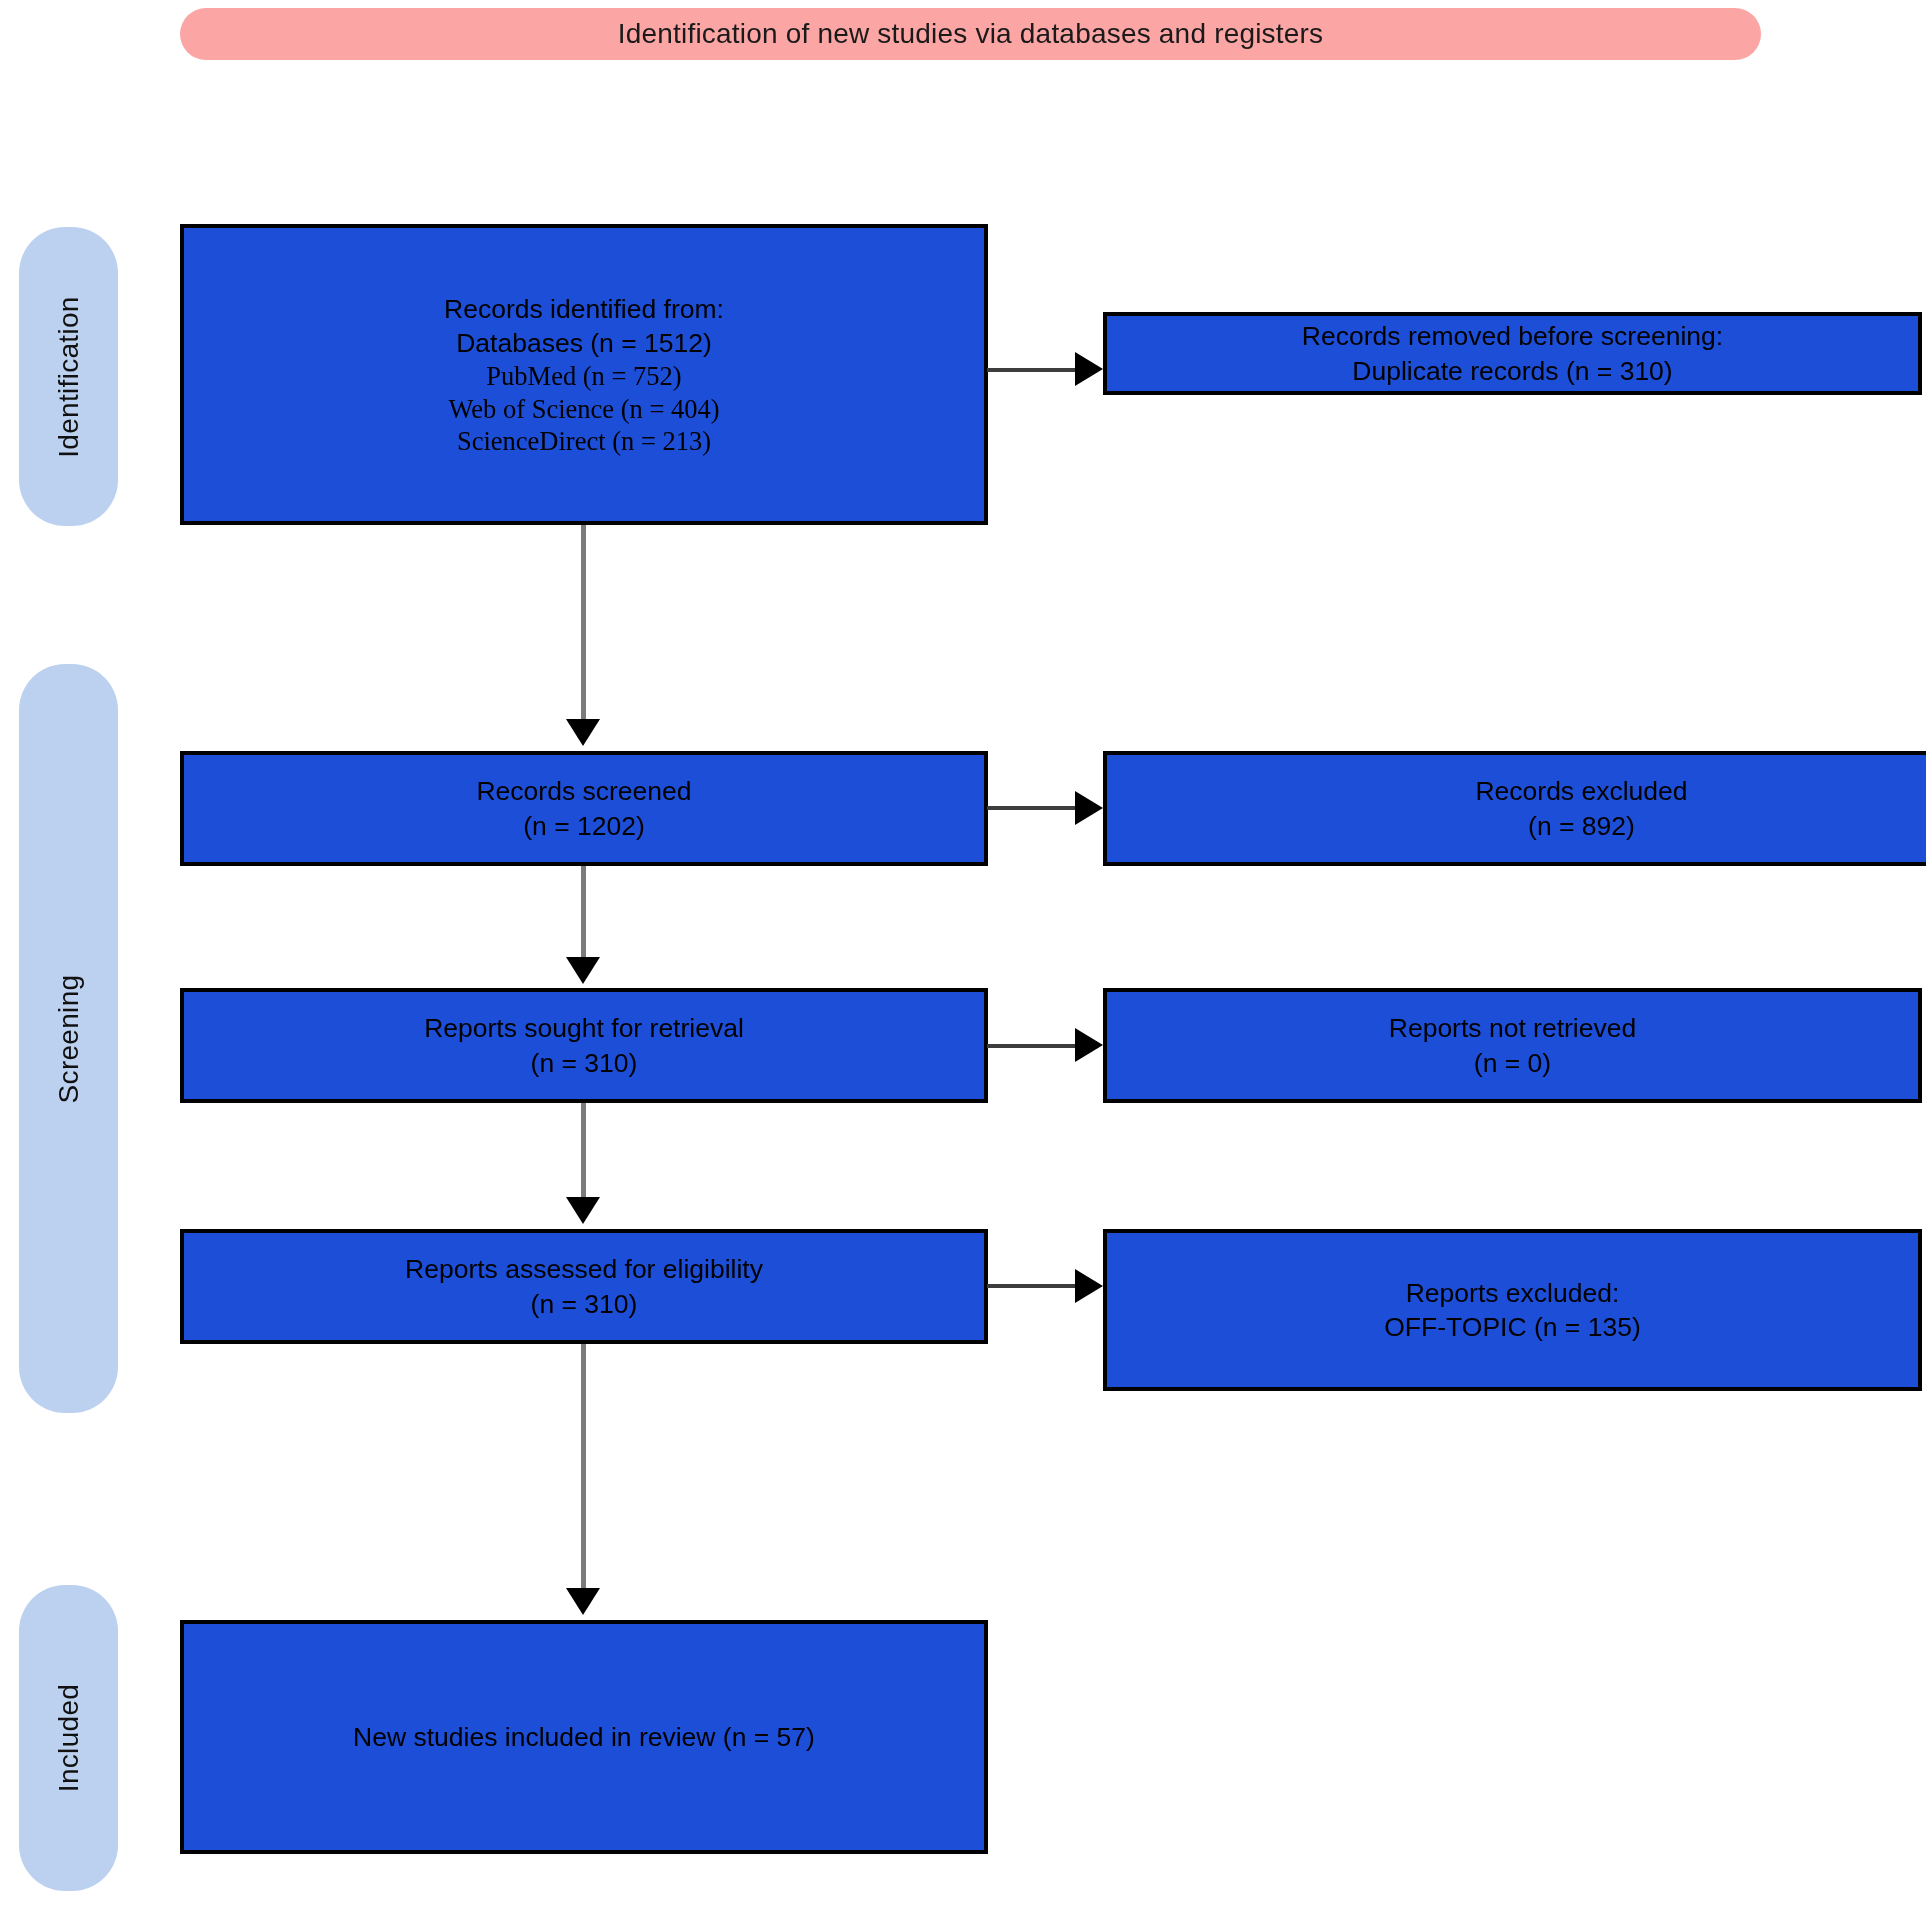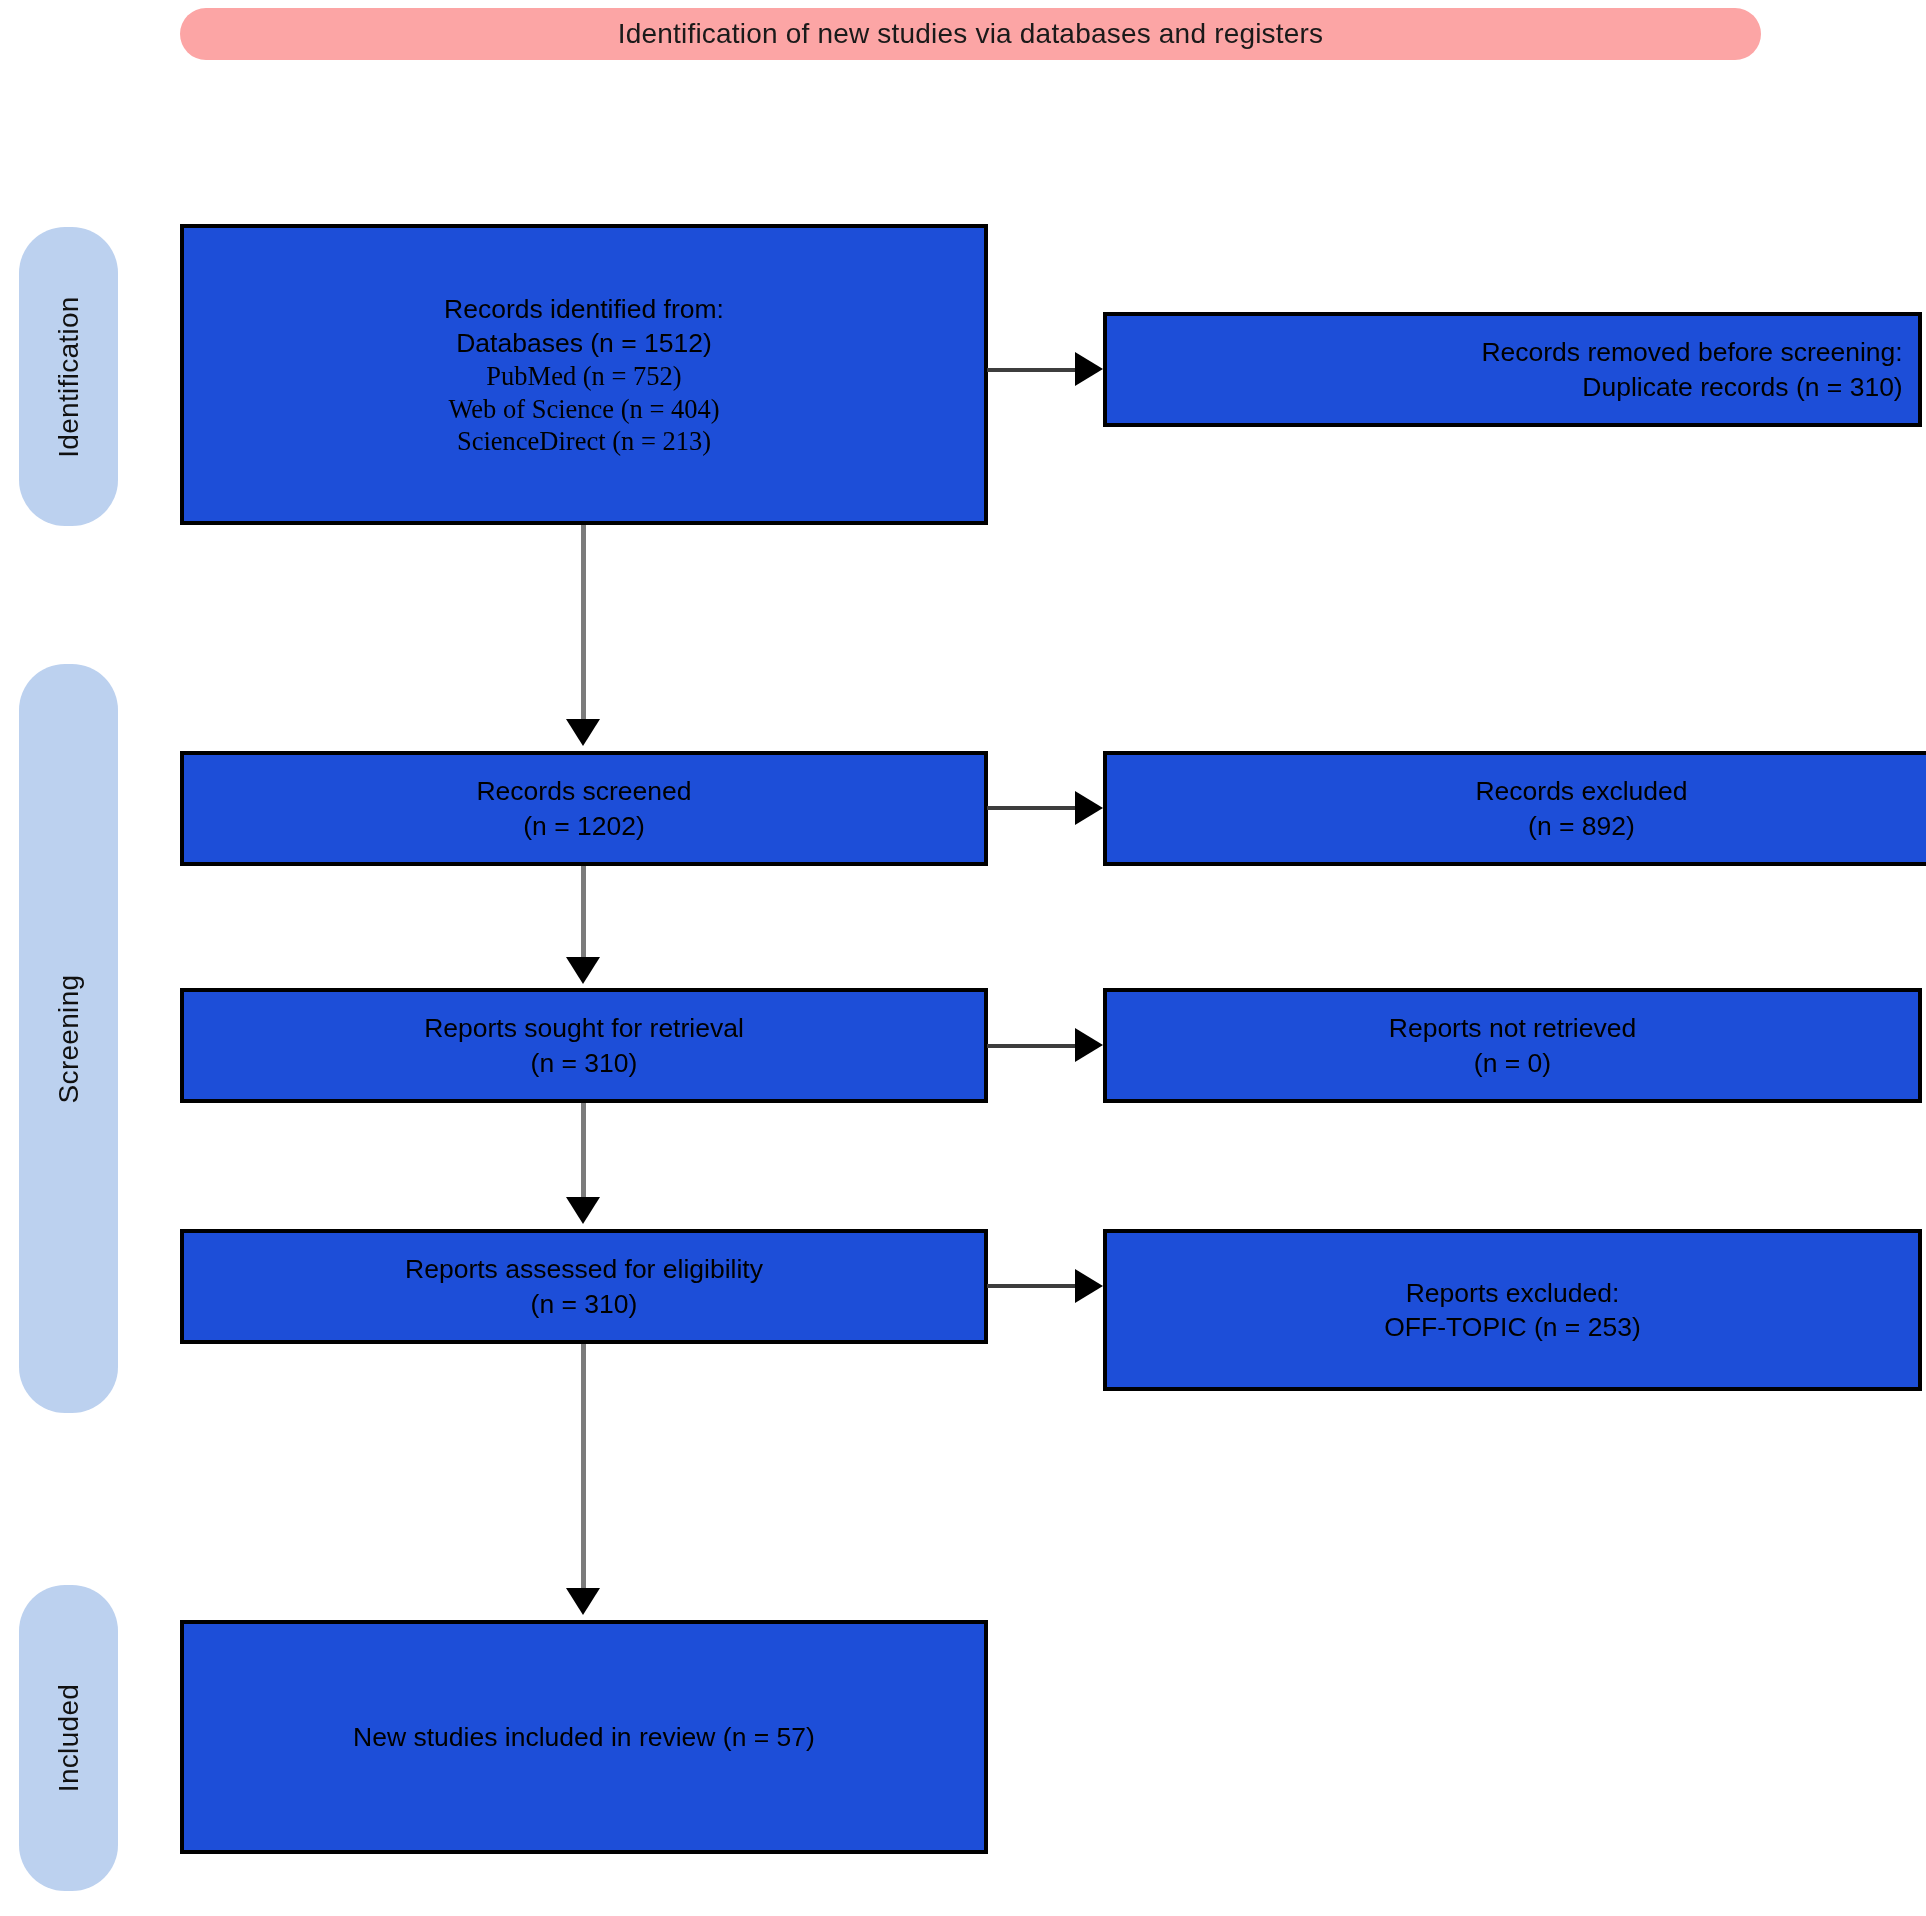--- a/index.html
+++ b/index.html
@@ -92,21 +92,21 @@
   }
 
   
   #node-identified   { left: 180px;  top: 224px;  width: 808px; height: 301px; }
   #node-screened     { left: 180px;  top: 751px; width: 808px; height: 115px; }
   #node-sought       { left: 180px;  top: 988px; width: 808px; height: 115px; }
   #node-assessed     { left: 180px;  top: 1229px; width: 808px; height: 115px; }
   #node-included     { left: 180px;  top: 1620px; width: 808px; height: 234px; }
 
   
-  #node-removed      { left: 1103px; top: 312px;  width: 819px; height: 115px; text-align: right; }
+  #node-removed      { left: 1103px; top: 312px;  width: 819px; height: 83px; }
   #node-excluded-rec { left: 1103px; top: 751px; width: 957px; height: 115px; }
   #node-not-retr     { left: 1103px; top: 988px; width: 819px; height: 115px; }
   #node-excluded-rep { left: 1103px; top: 1229px; width: 819px; height: 162px; }
 
   
   .v-line {
     position: absolute;
     width: 5.3px;
     background: #7b7b7b;
   }
@@ -225,21 +225,21 @@
   <div class="node" id="node-assessed">
     <div class="node-inner">
       <span class="line">Reports assessed for eligibility</span>
       <span class="line">(n = 310)</span>
     </div>
   </div>
 
   <div class="node" id="node-excluded-rep">
     <div class="node-inner">
       <span class="line">Reports excluded:</span>
-      <span class="line">OFF-TOPIC (n = 253)</span>
+      <span class="line">OFF-TOPIC (n = 135)</span>
     </div>
   </div>
 
   <div class="node" id="node-included">
     <div class="node-inner">
       <span class="line">New studies included in review (n = 57)</span>
     </div>
   </div>
 
   <div class="v-line" id="v1"></div>

